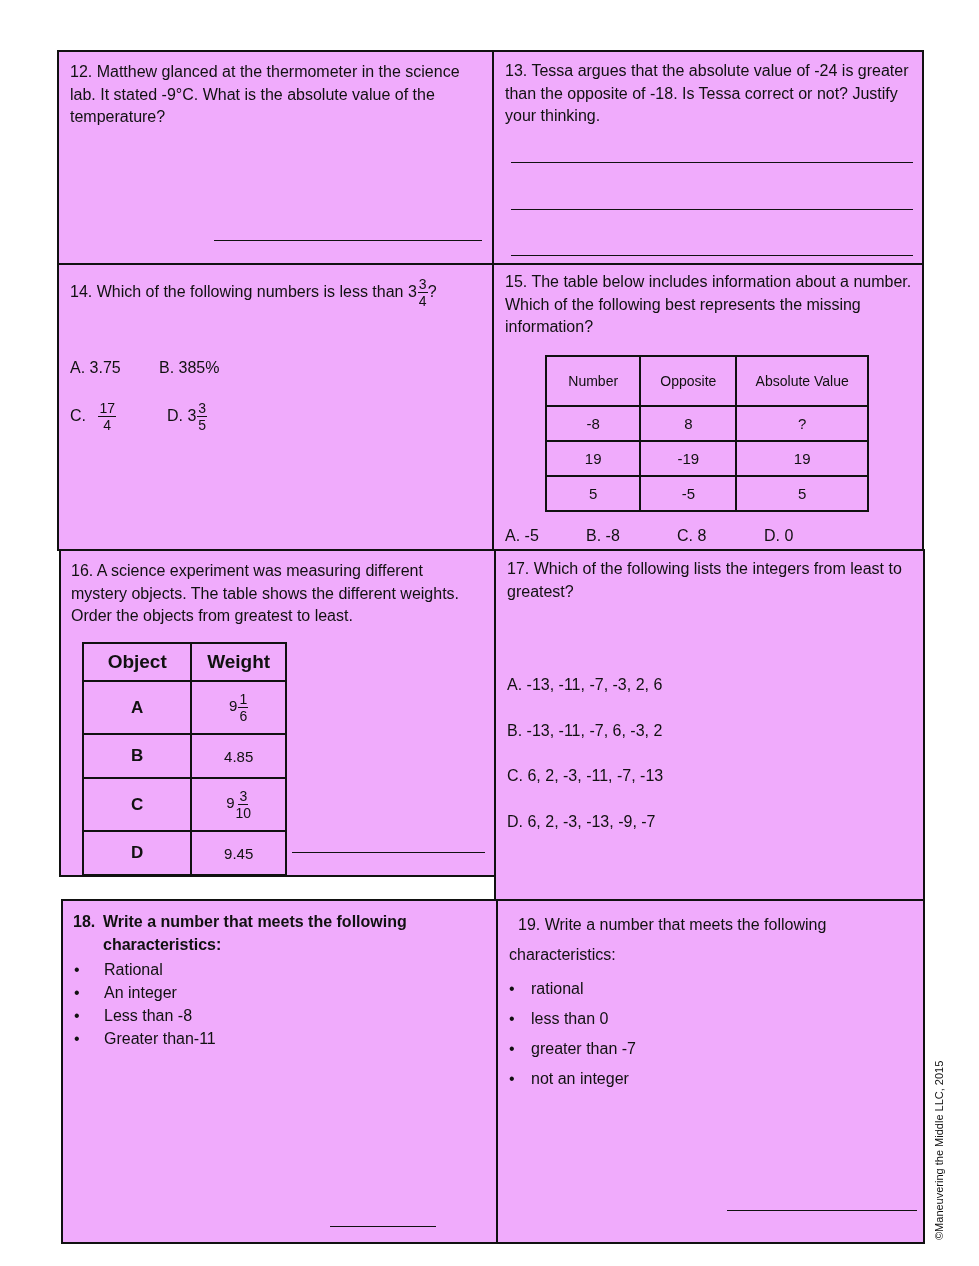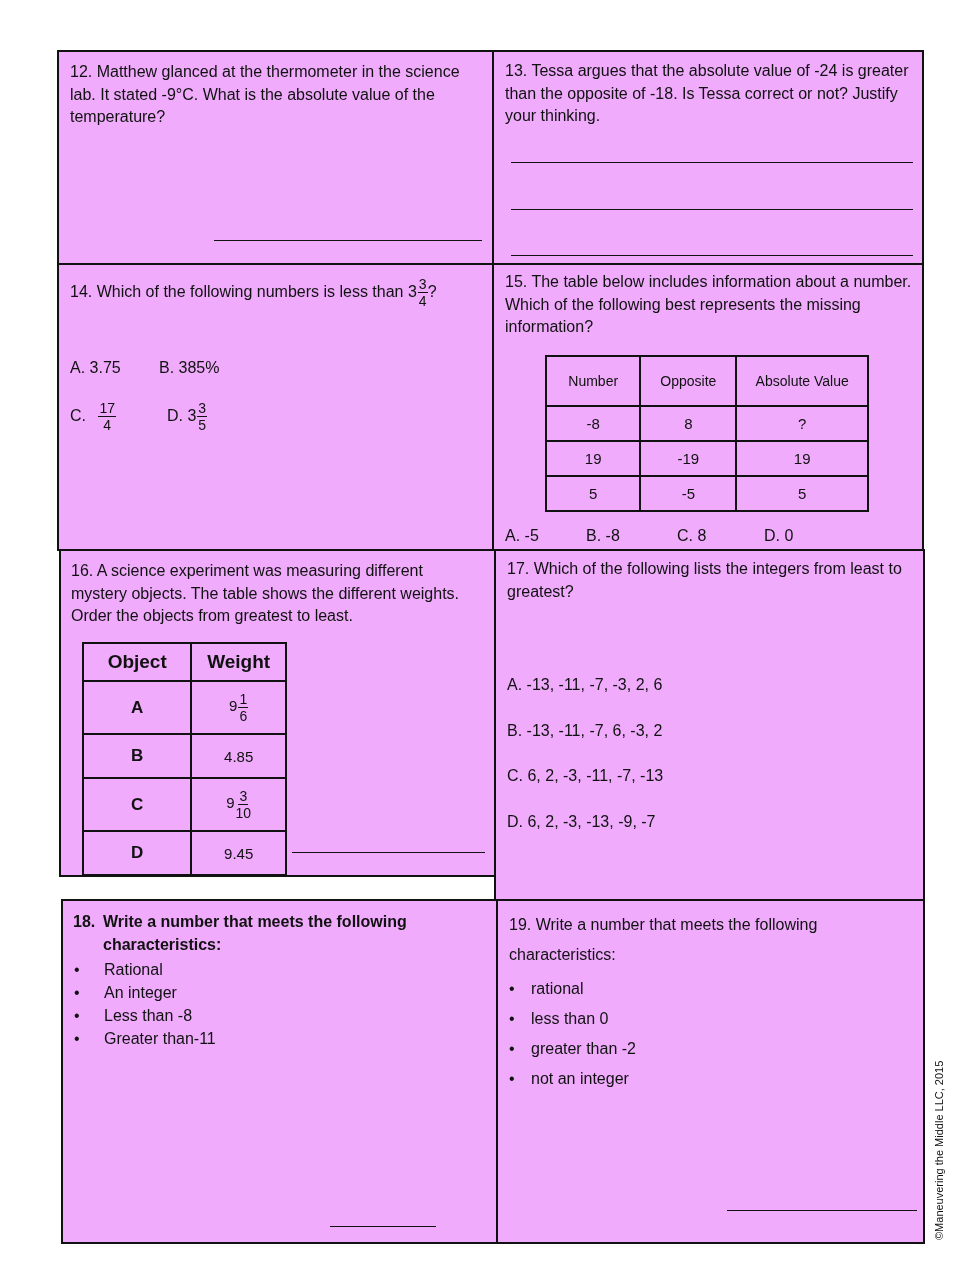--- a/index.html
+++ b/index.html
@@ -223,24 +223,24 @@
   <ul class="bullets" style="left:11px;top:57px;line-height:23px;">
     <li><span class="dot">•</span><span>Rational</span></li>
     <li><span class="dot">•</span><span>An integer</span></li>
     <li><span class="dot">•</span><span>Less than -8</span></li>
     <li><span class="dot">•</span><span>Greater than-11</span></li>
   </ul>
   <div class="line" style="left:267px;top:325px;width:106px;"></div>
 </div>
 
 <div class="cell" style="left:496px;top:899px;width:429px;height:345px;">
-  <div class="qtext" style="left:11px;top:13px;white-space:nowrap;">19.  Write a number that meets the following</div>
+  <div class="qtext" style="left:20px;top:13px;white-space:nowrap;">19.  Write a number that meets the following</div>
   <div class="qtext" style="left:11px;top:43px;">characteristics:</div>
   <ul class="bullets" style="left:11px;top:73px;line-height:30px;">
     <li style="padding-left:22px;"><span class="dot">•</span><span>rational</span></li>
     <li style="padding-left:22px;"><span class="dot">•</span><span>less than 0</span></li>
-    <li style="padding-left:22px;"><span class="dot">•</span><span>greater than -2</span></li>
+    <li style="padding-left:22px;"><span class="dot">•</span><span>greater than -7</span></li>
     <li style="padding-left:22px;"><span class="dot">•</span><span>not an integer</span></li>
   </ul>
   <div class="line" style="left:229px;top:309px;width:190px;"></div>
 </div>
 
 <div class="copyright">©Maneuvering the Middle LLC, 2015</div>
 
 </body></html>

